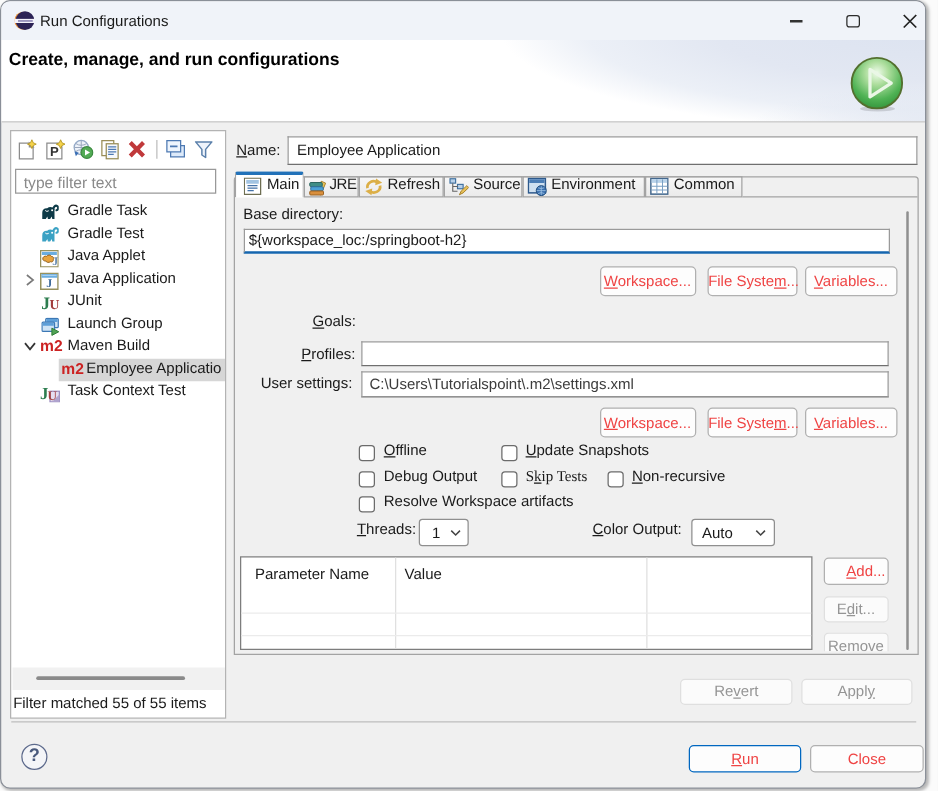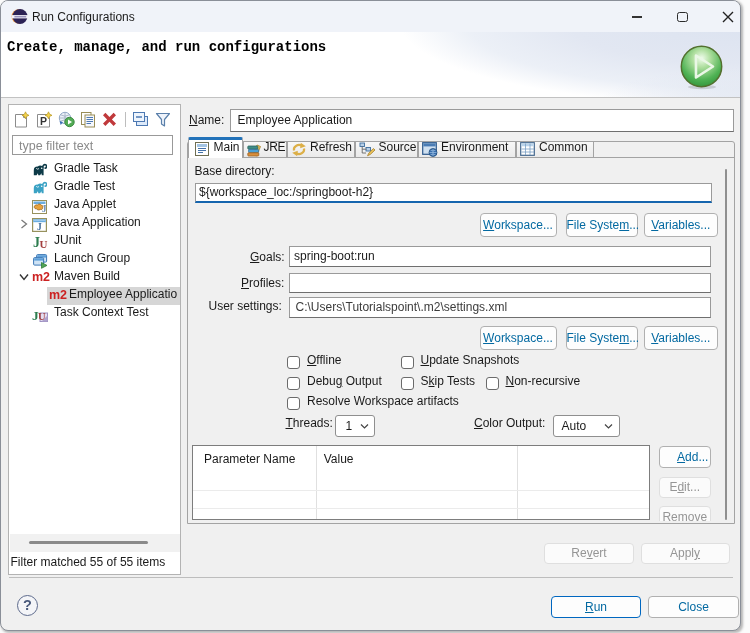--- a/index.html
+++ b/index.html
@@ -5,21 +5,21 @@
   html,body{margin:0;padding:0;background:#fbfbfb;width:750px;height:633px;overflow:hidden;}
   *{box-sizing:border-box;}
   #win{position:absolute;left:0;top:0;width:741px;height:631px;background:#f0f0f0;
        border:1px solid #8a8f98;border-radius:8px;overflow:hidden;box-shadow:1.5px 1.5px 2.5px rgba(0,0,0,.28);
        font-family:"Liberation Sans",sans-serif;}
   .abs{position:absolute;}
   .lbl{position:absolute;font-size:12px;color:#1a1a1a;white-space:nowrap;}
   .fld{position:absolute;background:#fff;border:1px solid #9a9a9a;border-bottom:1.4px solid #6f6f6f;font-size:12px;color:#1a1a1a;
        white-space:nowrap;overflow:hidden;padding:0 0 0 4.5px;}
   .btn{position:absolute;background:#fdfdfd;border:1px solid #b0b0b0;border-radius:4px;
-       font-size:12px;color:#0369a1;text-align:center;white-space:nowrap;}
+       font-size:12px;color:#ef4444;text-align:center;white-space:nowrap;}
   .btn.dis{background:#fbfbfb;border-color:#dfdfdf;color:#959595;}
   .cb{position:absolute;width:13px;height:13px;background:#fff;border:1px solid #6b6b6b;border-radius:3px;}
   .dd{position:absolute;background:#fff;border:1px solid #8f8f8f;border-radius:3px;font-size:12px;color:#1a1a1a;}
   .tab{position:absolute;border:1px solid #a3a3a3;font-size:12px;color:#1a1a1a;}
   u{text-decoration:underline;}
 </style>
 </head>
 <body>
 <div id="win">
 
@@ -32,21 +32,21 @@
   </svg>
   <div class="lbl" style="left:31px;top:9px;">Run Configurations</div>
   <div class="abs" style="left:630.5px;top:15px;width:10px;height:1.6px;background:#333;"></div>
   <div class="abs" style="left:676px;top:10.5px;width:10.5px;height:10.5px;border:1.6px solid #2b2b2b;border-radius:2.5px;"></div>
   <svg class="abs" style="left:721px;top:10px" width="12" height="12" viewBox="0 0 12 12">
     <path d="M1 1 L11 11 M11 1 L1 11" stroke="#222" stroke-width="1.4"></path>
   </svg>
 
   <div class="abs" id="banner" style="left:0;top:31px;width:100%;height:66px;border-bottom:1px solid #c2c2c2;
        background:radial-gradient(ellipse 210px 50px at 102% 112%, rgba(222,228,240,.85) 0%, rgba(222,228,240,0) 75%),radial-gradient(ellipse 340px 82px at 100% -14%, #dce3f0 0%, #e2e7f2 50%, #ecf0f7 80%, rgba(255,255,255,0) 100%),#ffffff;"></div>
-  <div class="abs" style="left:6px;top:38px;font-size:14px;font-weight:bold;color:#000;font-family:Liberation Mono, monospace;">Create, manage, and run configurations</div>
+  <div class="abs" style="left:6px;top:38px;font-size:14px;font-weight:bold;color:#000;">Create, manage, and run configurations</div>
   <svg class="abs" style="left:679px;top:44px" width="45" height="45" viewBox="0 0 45 45">
     <defs>
       <radialGradient id="gg" cx="50%" cy="30%" r="75%">
         <stop offset="0%" stop-color="#f0fcec"></stop>
           <stop offset="30%" stop-color="#aede9e"></stop>
         <stop offset="70%" stop-color="#4fb254"></stop>
           <stop offset="100%" stop-color="#2f9038"></stop>
       </radialGradient>
     </defs>
     <ellipse cx="22" cy="42" rx="14" ry="2.2" fill="#00000022"></ellipse>
@@ -214,37 +214,36 @@
   </svg>
   <div class="lbl" style="left:538px;top:138.7px;z-index:5;">Common</div>
 
   <div class="lbl" style="left:193.5px;top:162.8px;">Base directory:</div>
   <div class="fld" style="left:194px;top:182px;width:517px;height:19.6px;line-height:16.5px;border-bottom:2.2px solid #1565ae;padding-left:3px;">${workspace_loc:/springboot-h2}</div>
   <div class="btn" style="left:478.5px;top:211.5px;width:77px;height:24px;line-height:22px;"><u>W</u>orkspace...</div>
   <div class="btn" style="left:564.5px;top:211.5px;width:72.5px;height:24px;line-height:22px;">File Syste<u>m</u>...</div>
   <div class="btn" style="left:643px;top:211.5px;width:73.5px;height:24px;line-height:22px;"><u>V</u>ariables...</div>
 
   <div class="lbl" id="lgoals" style="left:249px;top:248.9px;"><u>G</u>oals:</div>
-  <div class="fld" style="left:287.5px;top:245px;width:422.5px;height:20.5px;line-height:18px;">spring-boot:run</div>
   <div class="lbl" id="lprofiles" style="left:240px;top:275px;"><u>P</u>rofiles:</div>
   <div class="fld" style="left:287.5px;top:271.5px;width:422.5px;height:20px;line-height:17.5px;"></div>
   <div class="lbl" id="lusers" style="left:207.5px;top:297.5px;">User settings:</div>
   <div class="fld" style="left:287.5px;top:296px;width:422.5px;height:21px;line-height:18.5px;padding-left:6px;color:#3c3c3c;">C:\Users\Tutorialspoint\.m2\settings.xml</div>
   <div class="btn" style="left:478.5px;top:324.5px;width:77px;height:24px;line-height:22px;"><u>W</u>orkspace...</div>
   <div class="btn" style="left:564.5px;top:324.5px;width:72.5px;height:24px;line-height:22px;">File Syste<u>m</u>...</div>
   <div class="btn" style="left:643px;top:324.5px;width:73.5px;height:24px;line-height:22px;"><u>V</u>ariables...</div>
 
   <div class="cb" style="left:286px;top:355px;"></div>
   <div class="lbl" style="left:306px;top:352.3px;"><u>O</u>ffline</div>
   <div class="cb" style="left:399.5px;top:355px;"></div>
   <div class="lbl" style="left:419.5px;top:352.3px;"><u>U</u>pdate Snapshots</div>
   <div class="cb" style="left:286px;top:375.5px;"></div>
   <div class="lbl" style="left:306px;top:372.8px;">Debu<u>g</u> Output</div>
   <div class="cb" style="left:399.5px;top:375.5px;"></div>
-  <div class="lbl" style="left:419.5px;top:372.8px;">S<u>k</u>ip Tests</div>
+  <div class="lbl" style="left:419.5px;top:372.8px;font-family:Liberation Serif, serif;">S<u>k</u>ip Tests</div>
   <div class="cb" style="left:484.5px;top:375.5px;"></div>
   <div class="lbl" style="left:504.5px;top:372.8px;"><u>N</u>on-recursive</div>
   <div class="cb" style="left:286px;top:396px;"></div>
   <div class="lbl" style="left:306px;top:393.3px;">Resolve Workspace artifacts</div>
 
   <div class="lbl" id="lthreads" style="left:284.5px;top:415.4px;"><u>T</u>hreads:</div>
   <div class="dd" style="left:333.5px;top:413.5px;width:40px;height:22px;">
     <span style="position:absolute;left:10px;top:3.5px;">1</span>
     <svg style="position:absolute;right:5px;top:7px" width="9" height="7" viewBox="0 0 9 7">
         <path d="M1 1.5 L4.5 5 L8 1.5" stroke="#444" stroke-width="1.2" fill="none"></path>

